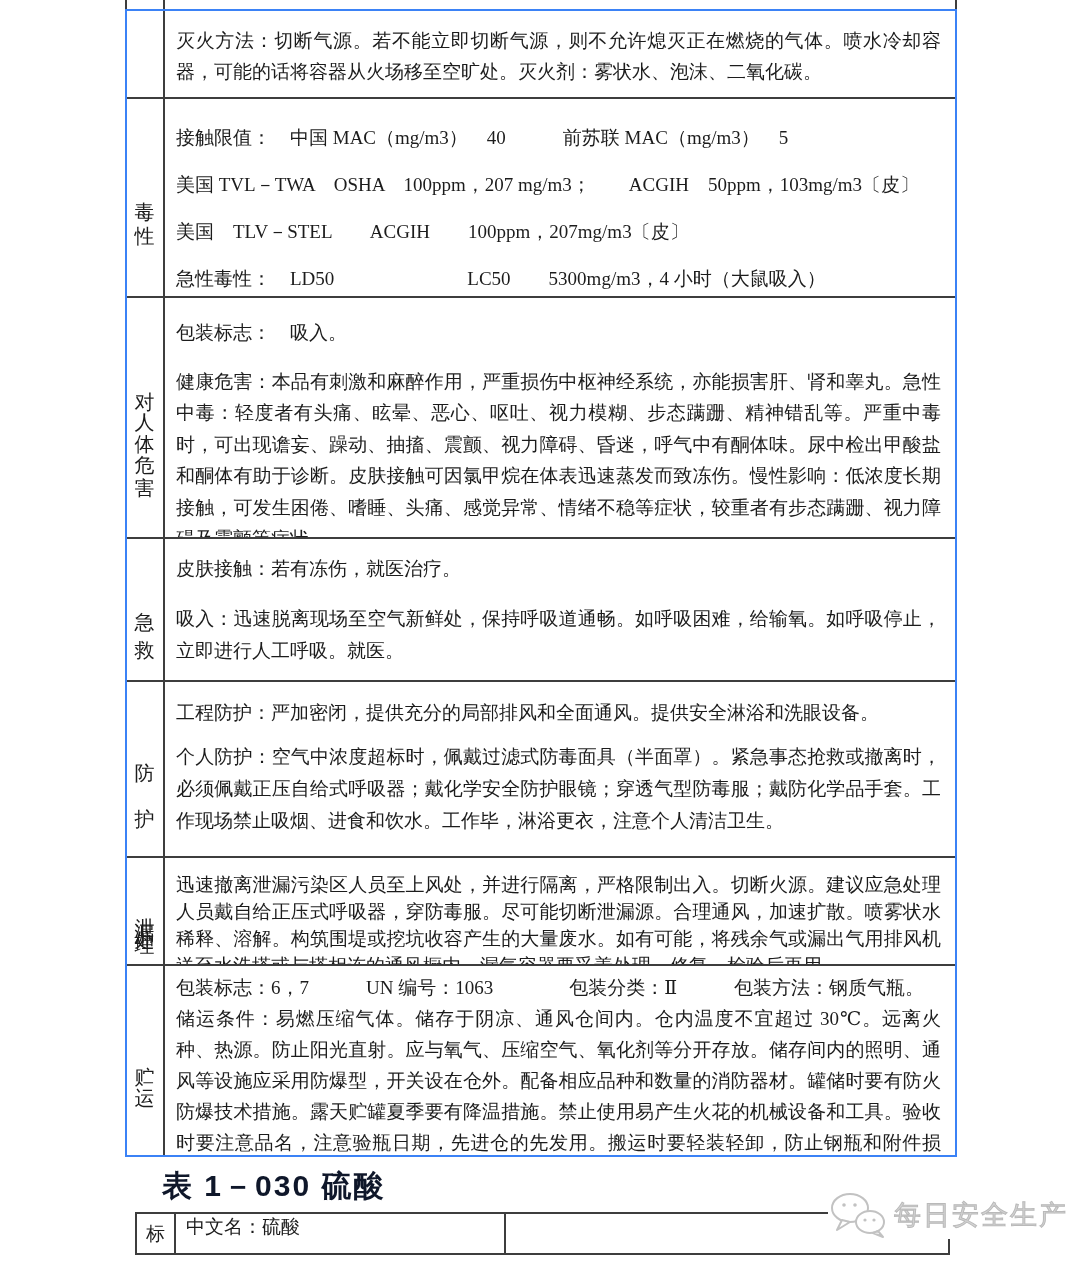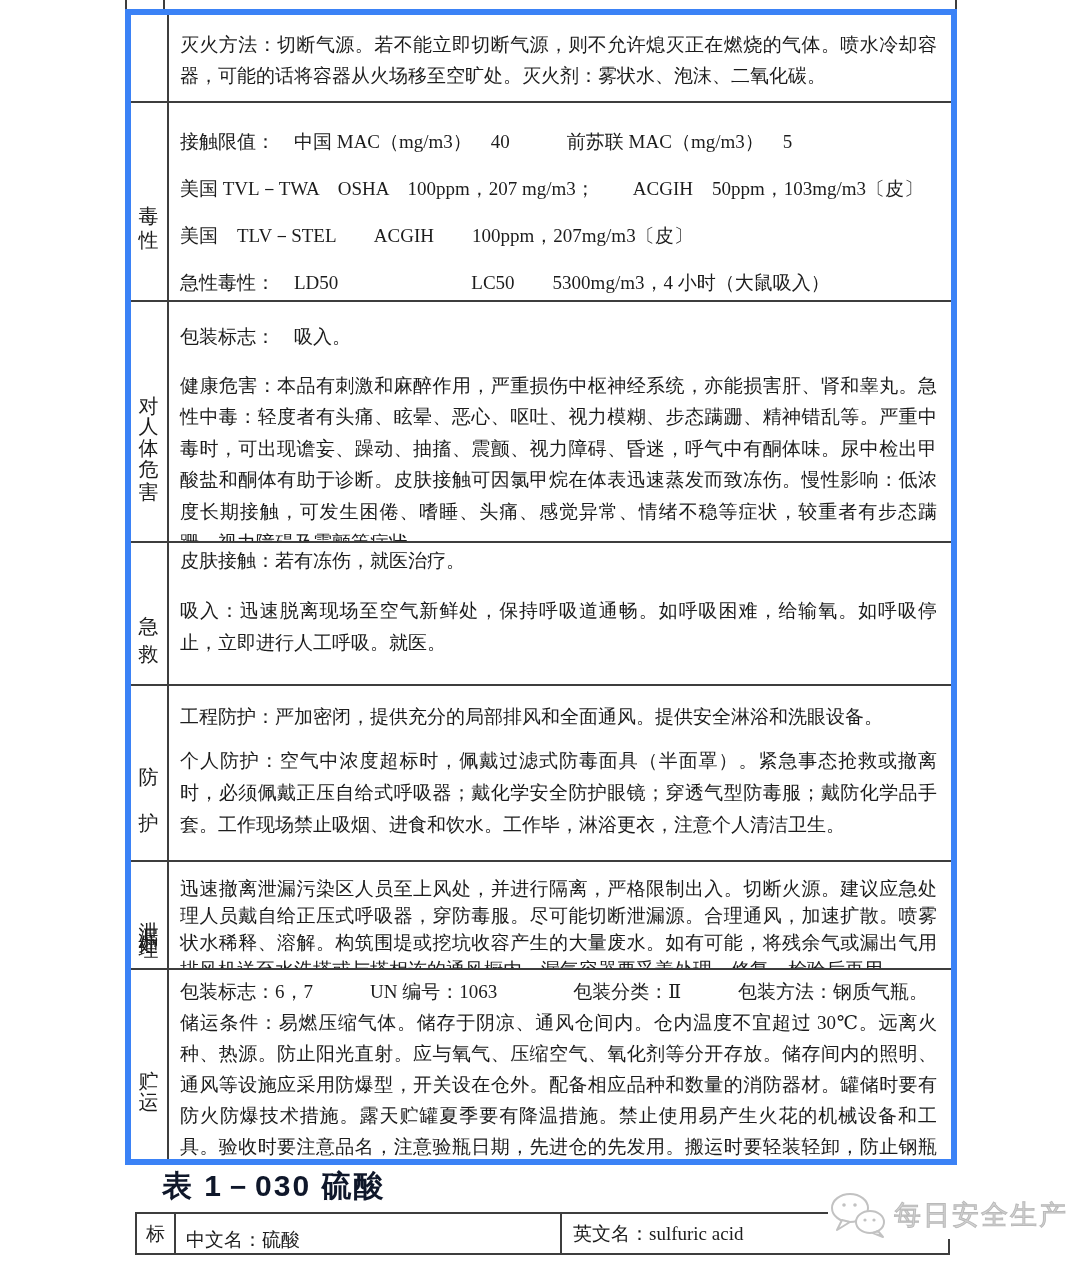--- a/index.html
+++ b/index.html
@@ -10,42 +10,42 @@
   }
   .page{position:absolute;inset:0;}
 
   
   .stub{position:absolute;left:125px;top:0;width:832px;height:9px;box-sizing:border-box;
         border-left:2px solid #3d3d3d;border-right:2px solid #3d3d3d;}
   .stub-div{position:absolute;left:36px;top:0;width:2px;height:9px;background:#3d3d3d;}
 
   
   .main-table{position:absolute;left:125px;top:9px;width:832px;box-sizing:border-box;
-              border:6px solid #3b82f6;background:#fff;}
+              border:2px solid #3b82f6;background:#fff;}
   .row{display:flex;box-sizing:border-box;border-bottom:2px solid #3d3d3d;}
   .row:last-child{border-bottom:none;}
   .label-cell{width:38px;flex:none;box-sizing:border-box;border-right:2px solid #3d3d3d;
               display:flex;align-items:center;justify-content:center;overflow:hidden;}
   .label-text{writing-mode:vertical-rl;text-orientation:upright;font-size:20px;line-height:1;color:#1c1c1c;}
   .content-cell{flex:1;box-sizing:border-box;padding:0 14px 0 11px;overflow:hidden;
                 font-size:19px;text-align:justify;}
   .content-cell p{margin:0;}
 
   .r0{height:88px}
   .r1{height:199px}
   .r2{height:241px}
   .r3{height:143px}
   .r4{height:176px}
   .r5{height:108px}
   .r6{height:189px}
 
   .r0 .content-cell{padding-top:14px}.r0 p{line-height:31px}
   .r1 .content-cell{padding-top:15px}.r1 p{line-height:47px}
   .r2 .content-cell{padding-top:19px}.r2 p{line-height:31.5px}.r2 p + p{margin-top:17px}
-  .r3 .content-cell{padding-top:2px}.r3 p{line-height:32px}.r3 p + p{margin-top:18px}
+  .r3 .content-cell{padding-top:14px}.r3 p{line-height:32px}.r3 p + p{margin-top:18px}
   .r4 .content-cell{padding-top:15px}.r4 p{line-height:32px}.r4 p + p{margin-top:12px}
   .r5 .content-cell{padding-top:13px}.r5 p{line-height:27px}
   .r6 .content-cell{padding-top:6px}.r6 p{line-height:31px}
 
   .r1 .label-text{letter-spacing:24px;margin-bottom:-24px}
   .r2 .label-text{letter-spacing:21px;margin-bottom:-21px}
   .r3 .label-text{letter-spacing:28px;margin-bottom:-28px}
   .r4 .label-text{letter-spacing:46px;margin-bottom:-46px}
   .r5 .label-text{letter-spacing:6px;margin-bottom:-6px}
   .r6 .label-text{letter-spacing:22px;margin-bottom:-22px}
@@ -53,22 +53,22 @@
   
   .section-title{position:absolute;left:162px;top:1166px;
     font-family:"Liberation Sans","DejaVu Sans",sans-serif;font-weight:700;
     font-size:30px;letter-spacing:2px;color:#0f172a;white-space:nowrap;}
 
   
   .bottom-table{position:absolute;left:135px;top:1212px;width:815px;height:43px;
     box-sizing:border-box;border:2px solid #3d3d3d;display:flex;font-size:19px;background:#fff;}
   .bt-label{width:39px;flex:none;box-sizing:border-box;border-right:2px solid #3d3d3d;
     display:flex;align-items:center;justify-content:center;}
-  .bt-zh{width:386px;flex:none;box-sizing:border-box;border-right:2px solid #3d3d3d;
-    display:flex;align-items:flex-end;padding-left:10px;}
+  .bt-zh{width:330px;flex:none;box-sizing:border-box;border-right:2px solid #3d3d3d;
+    display:flex;align-items:flex-start;padding-left:10px;}
   .bt-en{flex:1;display:flex;align-items:center;padding-left:11px;}
 
   
   .watermark{position:absolute;left:828px;top:1191px;width:250px;height:48px;
     background:#ffffff;display:flex;align-items:center;z-index:5;}
   .wm-icon{flex:none;margin-right:4px;}
   .wm-text{font-family:"Liberation Sans","DejaVu Sans",sans-serif;font-weight:400;
     font-size:27px;letter-spacing:2px;color:#d4d4d4;-webkit-text-stroke:1px #b9b9b9;
     white-space:nowrap;}
 </style>
@@ -157,23 +157,20 @@
 
   <div class="section-title">表 1－030  硫酸</div>
 
   <div class="bottom-table">
     <div class="bt-label">
       <span>标</span>
     </div>
     <div class="bt-zh">
       <span>中文名：硫酸</span>
     </div>
-    <div class="bt-en">
-      <span>英文名：sulfuric acid</span>
-    </div>
   </div>
 
   <div class="watermark">
     <svg class="wm-icon" width="62" height="48" viewBox="0 0 62 48">
       <ellipse cx="22" cy="17" rx="18" ry="14" fill="#ffffff" stroke="#c2c2c2" stroke-width="2"></ellipse>
       <path d="M14 29 L9 39 L22 31 Z" fill="#ffffff" stroke="#c2c2c2" stroke-width="2" stroke-linejoin="round"></path>
       <circle cx="16" cy="14" r="1.8" fill="#c2c2c2"></circle>
       <circle cx="27" cy="14" r="1.8" fill="#c2c2c2"></circle>
       <ellipse cx="42" cy="31" rx="14" ry="11" fill="#ffffff" stroke="#c2c2c2" stroke-width="2"></ellipse>
       <path d="M50 40 L55 46 L45 42 Z" fill="#ffffff" stroke="#c2c2c2" stroke-width="2" stroke-linejoin="round"></path>

